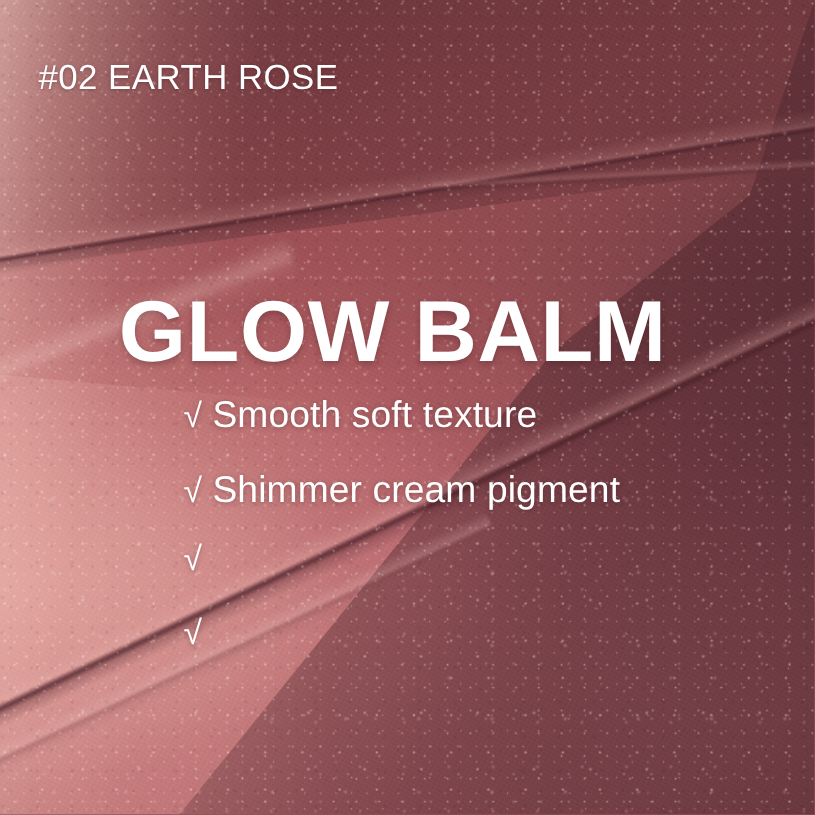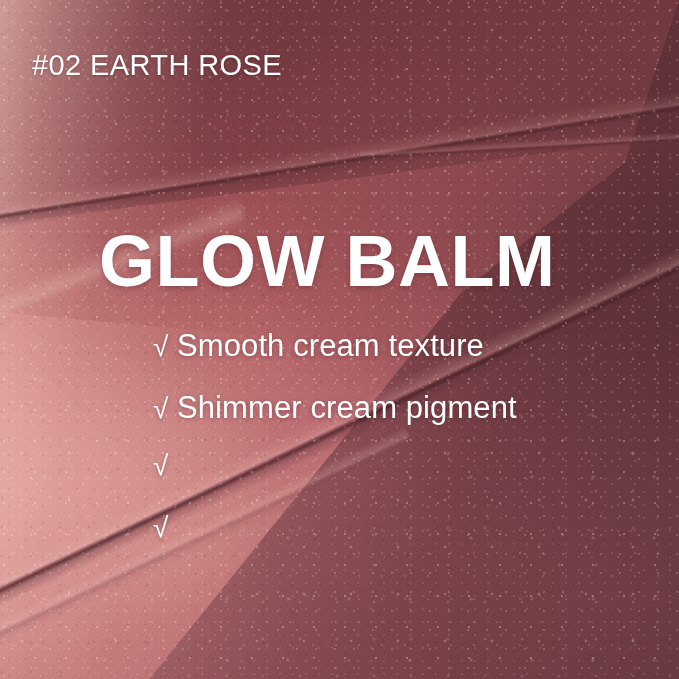--- a/index.html
+++ b/index.html
@@ -187,21 +187,21 @@
     font-size: 29px;
     letter-spacing: 0.4px;
     color: #ffffff;
     white-space: nowrap;
     text-shadow: 0 1px 3px rgba(70,28,34,0.42);
     margin-top: 16px;
   }
   .product-title {
     position: absolute;
     left: 99px;
-    top: 220px;
+    top: 236px;
     font-size: 72px;
     font-weight: bold;
     letter-spacing: 0.5px;
     color: #ffffff;
     white-space: nowrap;
     text-shadow: 0 2px 5px rgba(62,24,30,0.32);
   }
   .features {
     position: absolute;
     left: 153px;
@@ -252,21 +252,21 @@
   <div class="layer grain"></div>
   <div class="layer vignette"></div>
 
   <div class="shade-label">#02 EARTH ROSE</div>
 
   <div class="product-title">GLOW BALM</div>
 
   <ul class="features">
     <li class="feature-item">
       <span class="feature-check">√</span>
-      <span class="feature-text">Smooth cream texture</span>
+      <span class="feature-text">Smooth soft texture</span>
     </li>
     <li class="feature-item">
       <span class="feature-check">√</span>
       <span class="feature-text">Shimmer cream pigment</span>
     </li>
     <li class="feature-item">
       <span class="feature-check">√</span>
     </li>
     <li class="feature-item">
       <span class="feature-check">√</span>

